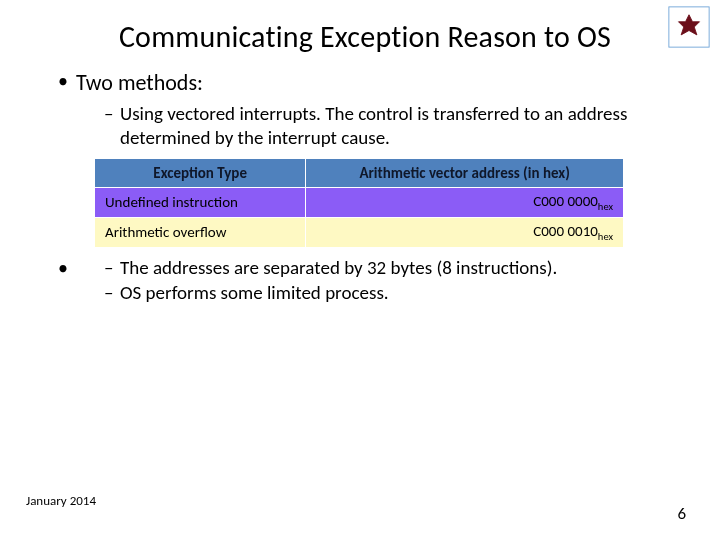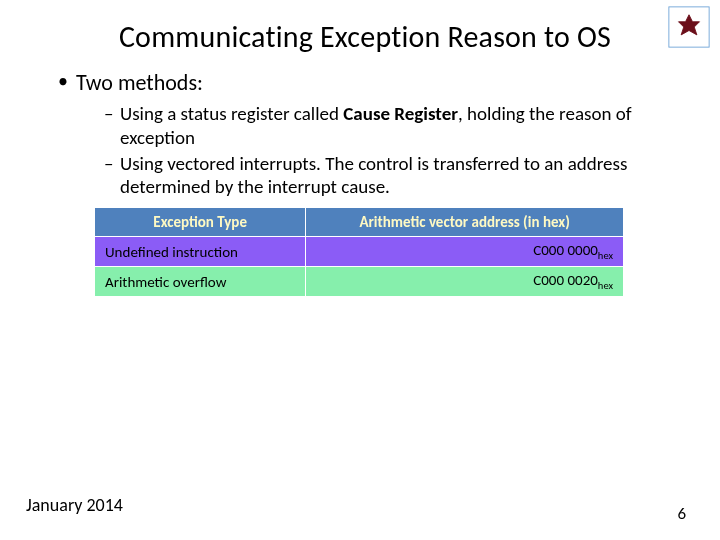--- a/index.html
+++ b/index.html
@@ -76,40 +76,40 @@
     margin: 8px 0 10px 56px;
     width: 530px;
   }
   table {
     border-collapse: collapse;
     width: 100%;
     font-size: 15px;
   }
   th {
     background: #4f81bd;
-    color: #fef9c3;
+    color: #0f172a;
     font-weight: 700;
     padding: 5px 10px;
     text-align: center;
     border: 1px solid #fff;
   }
   td {
     padding: 4px 10px;
     border: 1px solid #fff;
     text-align: left;
   }
   td.addr { text-align: right; }
   tr.row-odd td { background: #8b5cf6; }
-  tr.row-even td { background: #86efac; }
+  tr.row-even td { background: #fef9c3; }
   .sub { font-size: 0.7em; vertical-align: sub; }
   .footer-date {
     position: absolute;
-    bottom: 24px;
+    bottom: 32px;
     left: 26px;
-    font-size: 18px;
+    font-size: 13px;
   }
   .footer-num {
     position: absolute;
     bottom: 16px;
     right: 34px;
     font-size: 17px;
   }
 </style>
 </head>
 <body>
@@ -125,23 +125,20 @@
     </svg>
   </div>
 
   <h1 class="title">Communicating Exception Reason to OS</h1>
 
   <div class="content">
     <ul class="level1">
       <li>
         <span>Two methods:</span>
         <ul class="level2">
-          <li>
-            <span>Using a status register called </span><span class="bold">Cause Register</span><span>, holding the reason of exception</span>
-          </li>
           <li>Using vectored interrupts. The control is transferred to an address determined by the interrupt cause.</li>
         </ul>
       </li>
 
     </ul>
 
     <div class="table-wrap">
       <table>
         <thead>
           <tr>
@@ -152,24 +149,32 @@
         <tbody>
           <tr class="row-odd">
             <td>Undefined instruction</td>
             <td class="addr">
               <span>C000 0000</span><span class="sub">hex</span>
             </td>
           </tr>
           <tr class="row-even">
             <td>Arithmetic overflow</td>
             <td class="addr">
-              <span>C000 0020</span><span class="sub">hex</span>
+              <span>C000 0010</span><span class="sub">hex</span>
             </td>
           </tr>
         </tbody>
       </table>
     </div>
 
+    <ul class="level1" style="margin-top:-4px;">
+      <li style="list-style:none; padding-left:18px;">
+        <ul class="level2" style="padding-left:28px; margin-top:0;">
+          <li>The addresses are separated by 32 bytes (8 instructions).</li>
+          <li>OS performs some limited process.</li>
+        </ul>
+      </li>
+    </ul>
   </div>
 
   <div class="footer-date">January 2014</div>
   <div class="footer-num">6</div>
 </div>
 
 </body></html>

